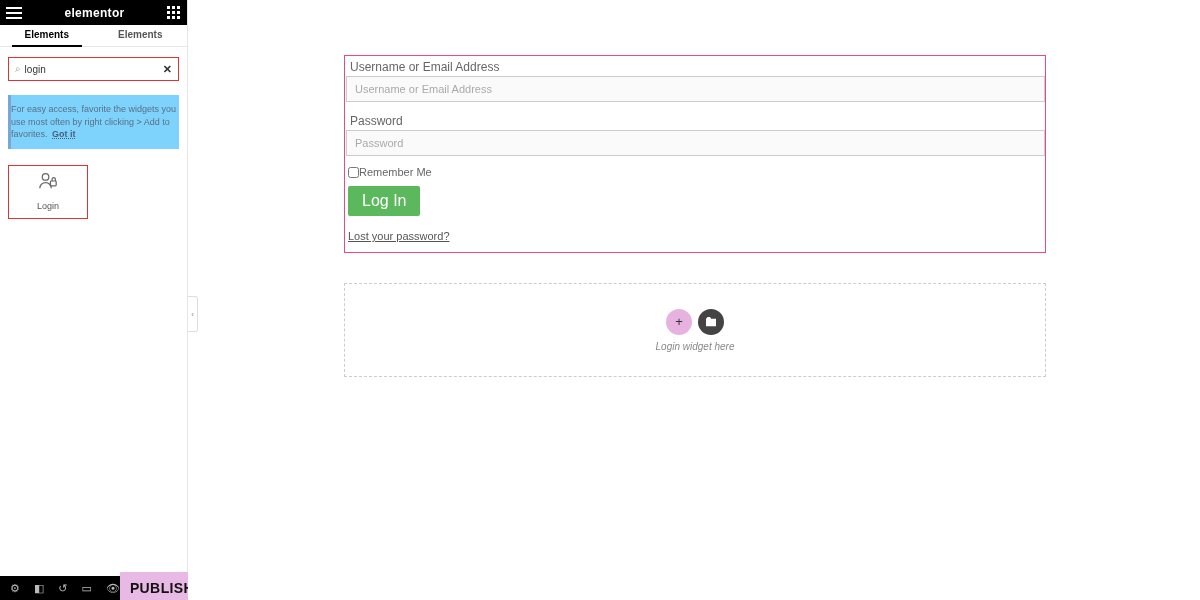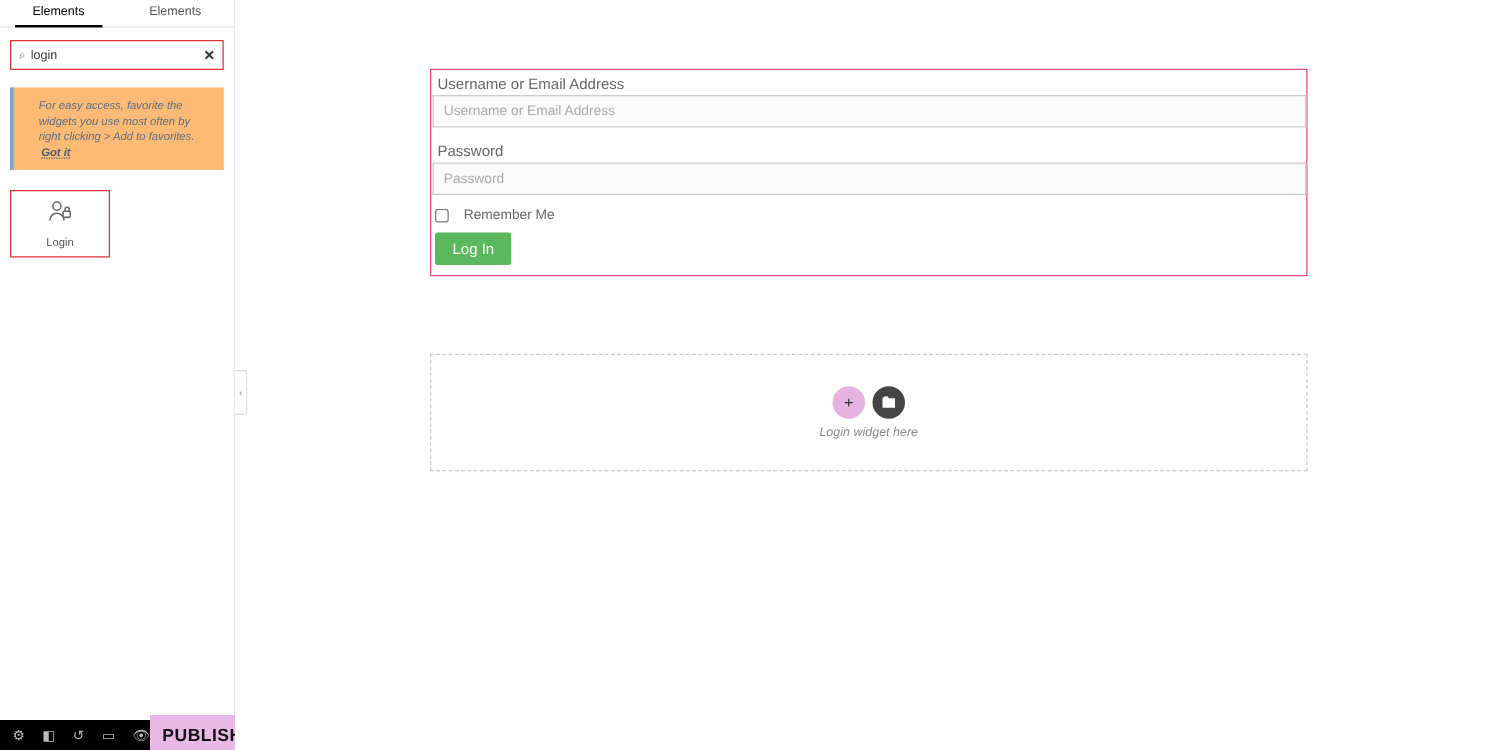--- a/index.html
+++ b/index.html
@@ -8,31 +8,31 @@
 
 .panel { position: absolute; left: 0; top: 0; width: 188px; height: 600px; background: #fff; border-right: 1px solid #e6e6e6; display: flex; flex-direction: column; }
 
 .panel-header { height: 25px; background: #000; display: flex; align-items: center; justify-content: space-between; padding: 0 6px; }
 .hamburger { width: 16px; height: 12px; display: flex; flex-direction: column; justify-content: space-between; cursor: pointer; }
 .hamburger span { display: block; height: 2px; background: #fff; }
 .brand { color: #fff; font-weight: bold; font-size: 12px; letter-spacing: 0.3px; }
 .dots-grid { width: 14px; height: 14px; cursor: pointer; display: grid; grid-template-columns: repeat(3, 3px); grid-template-rows: repeat(3,3px); gap: 2px; }
 .dots-grid span { background: #fff; width: 3px; height: 3px; }
 
-.tabs { display: flex; height: 22px; border-bottom: 1px solid #e6e6e6; }
+.tabs { display: flex; height: 22px; border-bottom: 1px solid #e6e6e6; font-weight: bold; }
 .tab { flex: 1; text-align: center; font-size: 10px; color: #555; padding-top: 4px; cursor: pointer; position: relative; }
 .tab.active { color: #000; }
 .tab.active::after { content: ""; position: absolute; left: 12px; right: 12px; bottom: -1px; height: 2px; background: #000; }
 
 .search-row { margin: 10px 8px 6px 8px; border: 1.5px solid #d33; display: flex; align-items: center; padding: 3px 6px; height: 24px; position: relative; }
 .search-row .search-icon { font-size: 10px; color: #999; margin-right: 4px; }
 .search-row input { flex: 1; border: none; outline: none; font-size: 10px; color: #333; }
 .search-row .clear-x { font-size: 11px; color: #333; cursor: pointer; font-weight: bold; }
 
-.tip-box { margin: 8px 8px; background: #fdba74; border-left: 3px solid #7aa6d6; padding: 8px 20px; font-size: 9px; color: #5a6f87; line-height: 1.4; font-style: italic; }
+.tip-box { margin: 8px 8px; background: #7dd3fc; border-left: 3px solid #7aa6d6; padding: 8px 0; font-size: 9px; color: #5a6f87; line-height: 1.4; }
 .tip-box .gotit { text-decoration: underline dotted; font-weight: bold; cursor: pointer; margin-left: 2px; color:#4a5f77;}
 
 .widget-card { margin: 8px 8px; width: 80px; height: 54px; border: 1.5px solid #d33; background:#fff; display: flex; flex-direction: column; align-items: center; justify-content: center; cursor: grab; }
 .widget-card .w-icon { font-size: 18px; color: #666; }
 .widget-card .w-label { font-size: 9px; color: #555; margin-top: 6px; }
 
 
 .footer { position: absolute; left: 0; bottom: 0; width: 188px; height: 24px; background: #000; display: flex; align-items: center; }
 .foot-icons { display: flex; gap: 14px; padding-left: 10px; flex: 1; }
 .foot-icon { color: #bbb; font-size: 11px; cursor: pointer; }
@@ -42,36 +42,55 @@
 
 .canvas { position: absolute; left: 188px; top: 0; right: 0; bottom: 0; background: #fff; }
 
 .collapse-handle { position: absolute; left: 0; top: 296px; width: 10px; height: 36px; background: #fff; border: 1px solid #ddd; border-left: none; display: flex; align-items: center; justify-content: center; font-size: 8px; color: #888; cursor: pointer; border-radius: 0 3px 3px 0;}
 
 .login-widget { position: absolute; left: 156px; top: 55px; width: 702px; border: 1.5px solid #e94b7b; padding: 4px 0 8px 1px; }
 .login-widget .section-label { font-size: 12px; color: #666; padding: 0 2px 2px 4px; }
 .login-widget .field-input { width: 100%; border: 1px solid #ccc; background: #fafafa; height: 26px; padding: 0 8px; font-size: 11px; color: #333; display: block; }
 .login-widget .field-input::placeholder { color: #aaa; }
 .pw-block { margin-top: 12px; }
-.remember-row { margin: 10px 0 8px 2px; font-size: 11px; color: #666; display: flex; align-items: flex-end; gap: 12px; }
+.remember-row { margin: 10px 0 8px 2px; font-size: 11px; color: #666; display: flex; align-items: flex-end; gap: 0; }
 .remember-row input { width: 11px; height: 11px; }
-.login-btn { background: #5cb85c; color: #fff; border: none; padding: 6px 14px; font-size: 12px; cursor: pointer; border-radius: 2px; margin-left: 2px;}
+.login-btn { background: #5cb85c; color: #fff; border: none; padding: 6px 14px; font-size: 16px; cursor: pointer; border-radius: 2px; margin-left: 2px;}
 .lost-link { display: inline-block; margin-top: 14px; font-size: 11px; color: #555; text-decoration: underline; margin-left: 2px;}
 
 .drop-zone { position: absolute; left: 156px; top: 283px; width: 702px; height: 94px; border: 1.5px dashed #ccc; display: flex; flex-direction: column; align-items: center; justify-content: center; gap: 6px; }
 .drop-buttons { display: flex; gap: 6px; }
 .dcircle { width: 26px; height: 26px; border-radius: 50%; display: flex; align-items: center; justify-content: center; font-size: 13px; cursor: pointer; }
 .dcircle.pink { background: #e6b3e0; color: #333; }
 .dcircle.dark { background: #444; color: #fff; font-size: 11px;}
 .drop-text { font-size: 10px; color: #888; font-style: italic; }
 </style>
 </head>
 <body>
 
 <div class="panel">
+  <div class="panel-header">
+    <div class="hamburger">
+        <span></span>
+        <span></span>
+        <span></span>
+      </div>
+    <div class="brand">elementor</div>
+    <div class="dots-grid">
+        <span></span>
+        <span></span>
+        <span></span>
+        <span></span>
+        <span></span>
+        <span></span>
+        <span></span>
+        <span></span>
+        <span></span>
+      </div>
+  </div>
 
   <div class="tabs">
     <div class="tab active">Elements</div>
     <div class="tab">Elements</div>
   </div>
 
   <div class="search-row">
     <span class="search-icon">⌕</span>
     <input type="text" value="login" style="">
     <span class="clear-x">✕</span>
@@ -115,20 +134,21 @@
     <input class="field-input" type="text" placeholder="Username or Email Address" style="">
     <div class="pw-block">
       <div class="section-label">Password</div>
       <input class="field-input" type="password" placeholder="Password" style="">
     </div>
     <label class="remember-row">
       <input type="checkbox" style="">
       <span>Remember Me</span>
     </label>
     <button class="login-btn">Log In</button>
+    <div><a href="#" class="lost-link">Lost your password?</a></div>
   </div>
 
   <div class="drop-zone">
     <div class="drop-buttons">
       <div class="dcircle pink">+</div>
       <div class="dcircle dark">
         <svg width="12" height="10" viewBox="0 0 14 12" fill="#fff">
             <path d="M1 2h12v9H1z M1 2l2-2h3l1 2"></path>
           </svg>
       </div>

